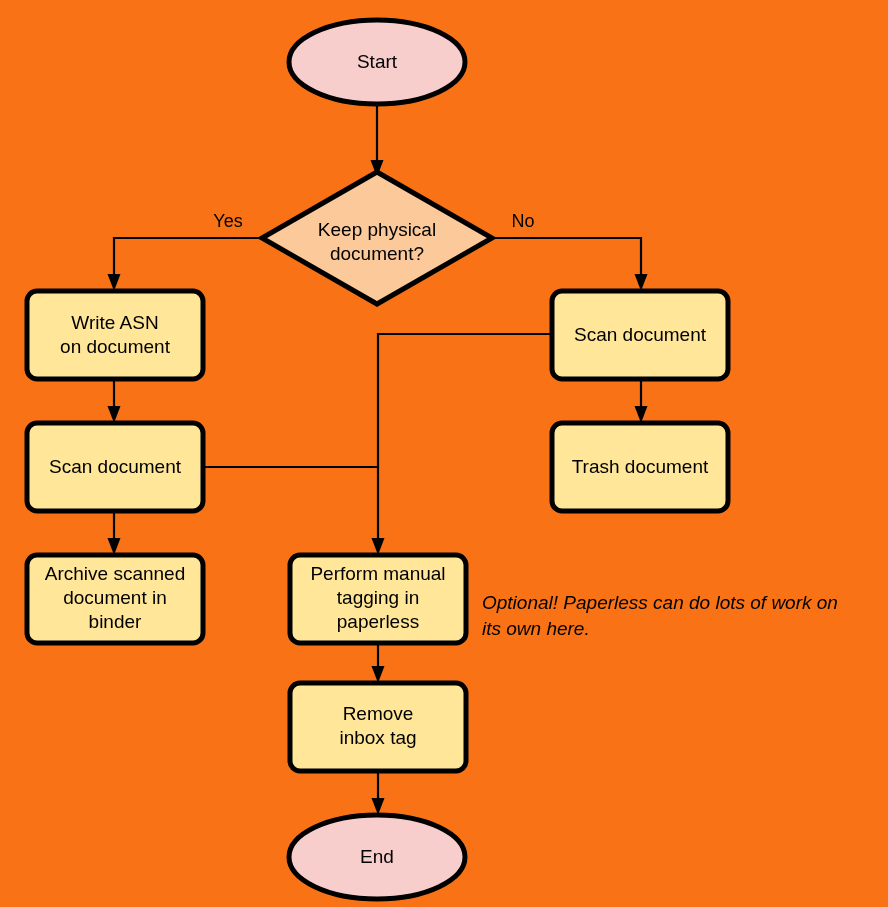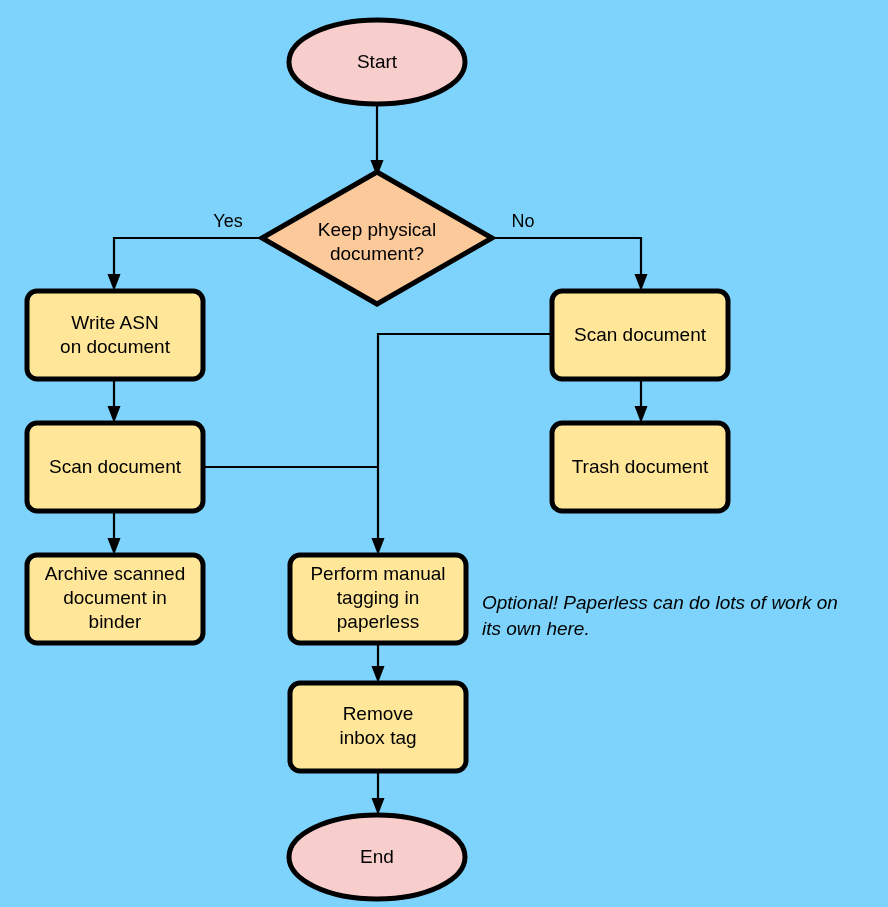--- a/index.html
+++ b/index.html
@@ -10,21 +10,21 @@
   body {
     width: 888px;
     height: 907px;
     overflow: hidden;
     font-family: "Liberation Sans", sans-serif;
   }
   #flowchart-root {
     position: relative;
     width: 888px;
     height: 907px;
-    background: #7dd3fc;
+    background: #f97316;
   }
   svg#flow-svg {
     position: absolute;
     left: 0;
     top: 0;
     width: 888px;
     height: 907px;
     display: block;
   }
   .node-shape {

